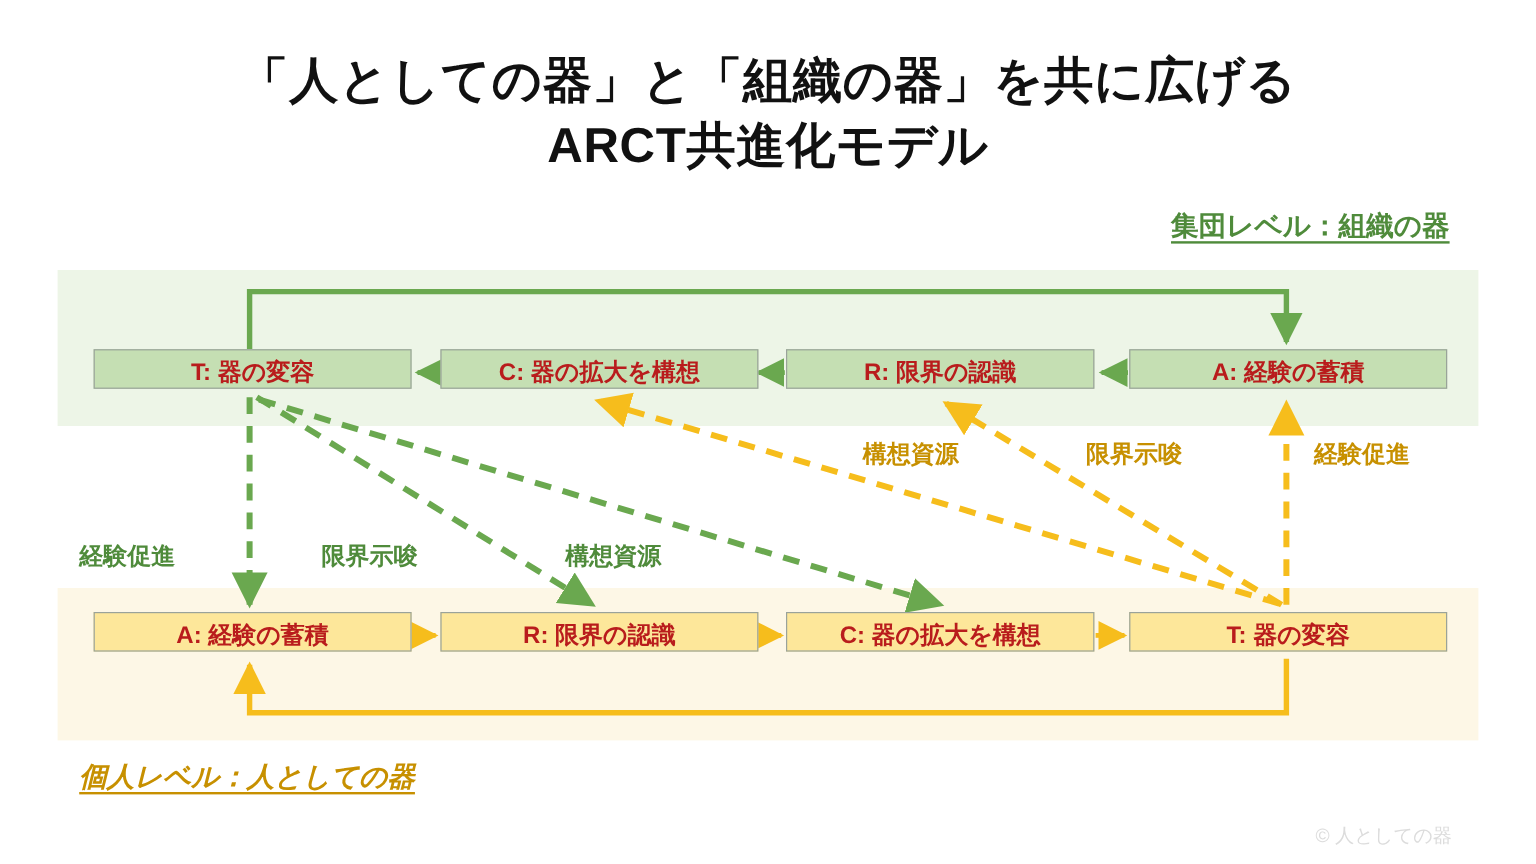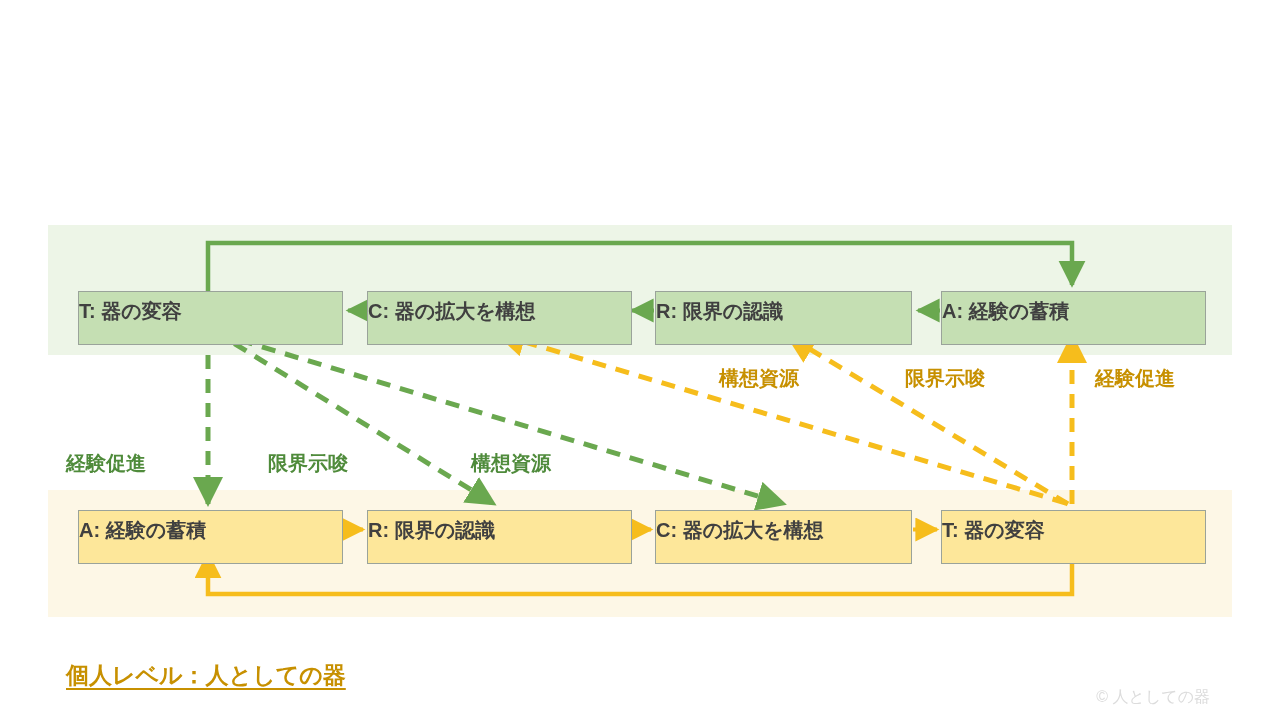--- a/index.html
+++ b/index.html
@@ -18,31 +18,31 @@
   }
   .title .l2{display:block;}
 
   
   .level-cap{
     position:absolute;font-size:23px;font-weight:bold;
     text-decoration:underline;text-underline-offset:5px;
     white-space:nowrap;
   }
   #cap-group{right:72px;top:173px;color:#4f8b3b;}
-  #cap-indiv{left:66px;top:660px;color:#c79000;}
+  #cap-indiv{left:66px;top:632px;color:#c79000;font-style:italic;}
 
   
   .band{position:absolute;}
   #band-group{left:48px;top:225px;width:1184px;height:130px;background:#edf5e7;}
   #band-indiv{left:48px;top:490px;width:1184px;height:127px;background:#fdf7e6;}
 
   
   .node{
-    position:absolute;height:54px;line-height:39px;text-align:left;
-    font-size:20px;font-weight:bold;color:#404040;
+    position:absolute;height:33px;line-height:39px;text-align:center;
+    font-size:20px;font-weight:bold;color:#b91c1c;
     border:1px solid #9aa39a;box-sizing:border-box;white-space:nowrap;
   }
   .node.green{background:#c5dfb3;}
   .node.yellow{background:#fde79a;}
 
   
   #g-t{left:78px;  top:291px; width:265px;}
   #g-c{left:367px; top:291px; width:265px;}
   #g-r{left:655px; top:291px; width:257px;}
   #g-a{left:941px; top:291px; width:265px;}
@@ -72,21 +72,26 @@
   }
 
   svg.wires{position:absolute;left:0;top:0;width:1280px;height:720px;
             pointer-events:none;}
 </style>
 </head>
 <body>
 
 <div id="stage">
 
+  <div class="title">
+    <span>「人としての器」と「組織の器」を共に広げる</span>
+    <span class="l2">ARCT共進化モデル</span>
+  </div>
 
+  <div class="level-cap" id="cap-group">集団レベル：組織の器</div>
   <div class="level-cap" id="cap-indiv">個人レベル：人としての器</div>
 
   <div class="band" id="band-group"></div>
   <div class="band" id="band-indiv"></div>
 
   <svg class="wires" viewBox="0 0 1280 720">
     <defs>
       <marker id="ah-green" markerWidth="7" markerHeight="7" refX="5.4" refY="3" orient="auto" markerUnits="strokeWidth">
         <path d="M0,0 L6,3 L0,6 z" fill="#6aa84f"></path>
       </marker>

